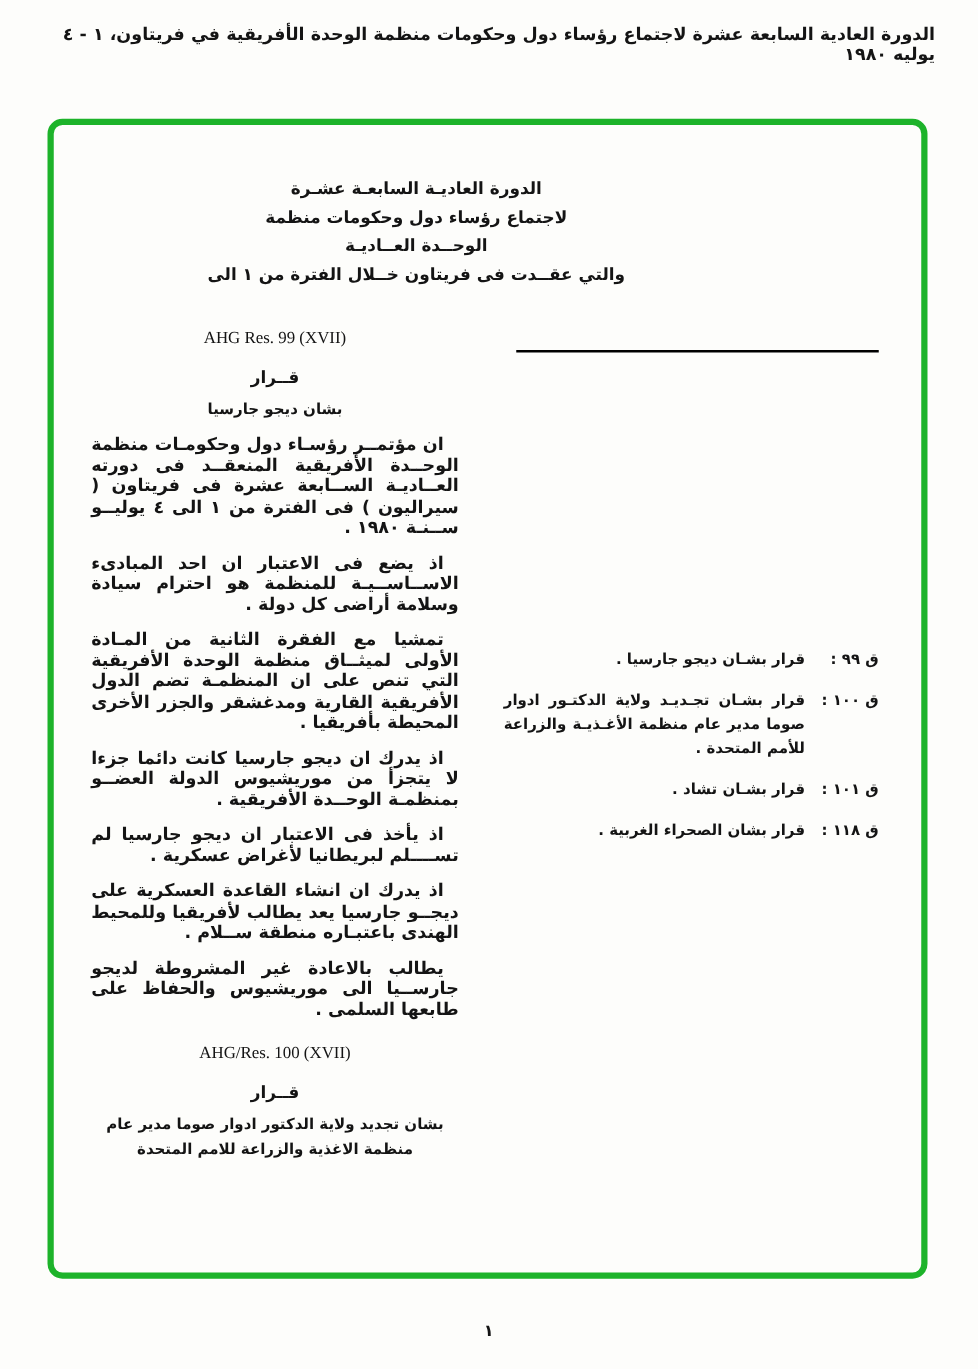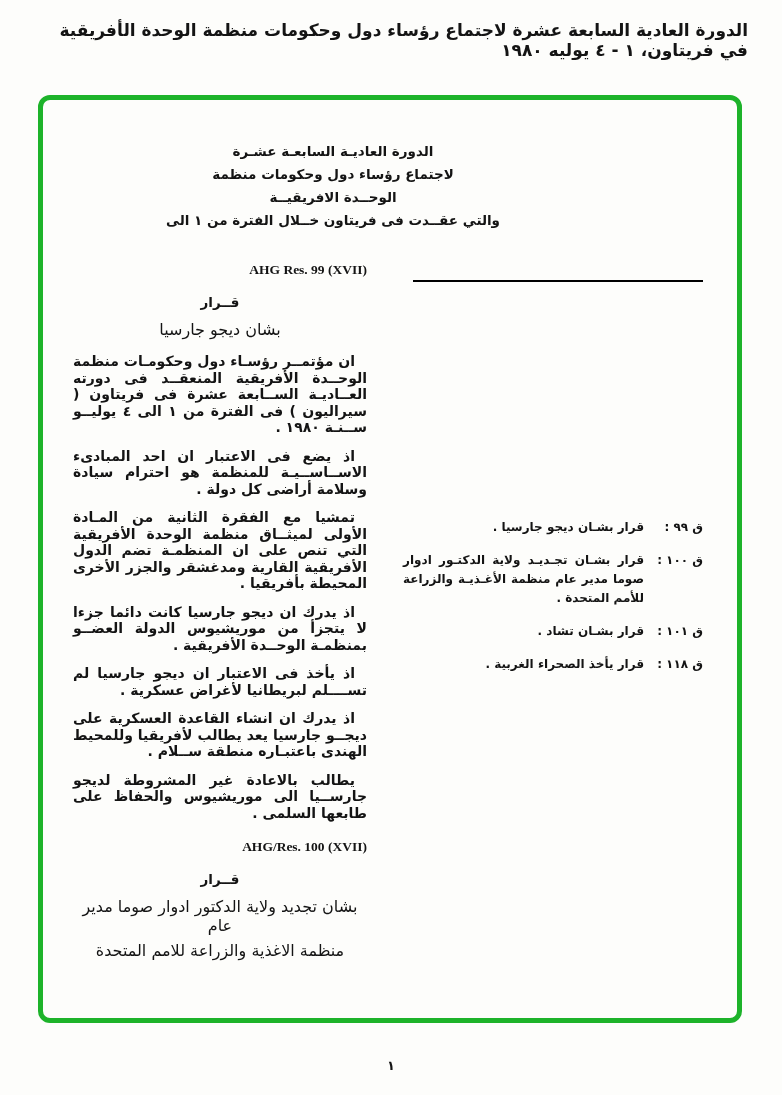--- a/index.html
+++ b/index.html
@@ -7,21 +7,21 @@
     width: 782px; height: 1095px;
     background: #fdfdfb;
     position: relative;
     font-family: "DejaVu Sans", sans-serif;
     color: #141414;
     overflow: hidden;
   }
 
   
   .header { position: absolute; top: 20px; right: 34px; left: 34px; direction: rtl; text-align: right; }
-  .header-line1 { font-size: 17px; font-weight: bold; letter-spacing: 0.2px; }
+  .header-line1 { font-size: 14px; font-weight: bold; letter-spacing: 0.2px; }
   .header-line2 { font-size: 9px; font-weight: bold; margin-top: 9px; color: #222; }
 
   
   .frame {
     position: absolute; top: 95px; left: 38px;
     width: 704px; height: 928px;
     box-sizing: border-box;
     border: 5px solid var(--frame_green, #1db32a);
     border-radius: 12px;
     padding: 30px 34px 18px 30px;
@@ -48,27 +48,27 @@
 
   
   .rule { height: 2px; background: #000; width: 290px; margin-top: 22px; }
   .index-list { margin-top: 236px; font-size: 12px; font-weight: bold; line-height: 19px; }
   .index-item { display: flex; margin-bottom: 14px; }
   .index-num { white-space: nowrap; margin-left: 7px; min-width: 52px; }
   .index-text { text-align: justify; }
 
   
   .ref {
-    direction: ltr; text-align: right;
+    direction: ltr; text-align: center;
     font-family: "Liberation Serif", serif;
-    font-weight: bold; font-size: 13.5px;
+    font-weight: normal; font-size: 13.5px;
     margin: 4px 0 16px;
   }
   .res-h1 { text-align: center; font-weight: bold; font-size: 13.5px; margin: 0 0 10px; }
-  .res-h2 { text-align: center; font-weight: normal; font-size: 16px; margin: 0 0 6px; }
+  .res-h2 { text-align: center; font-weight: bold; font-size: 12px; margin: 0 0 6px; }
   .res-h2.last { margin-bottom: 14px; }
   .para {
     font-size: 14px; font-weight: bold;
     line-height: 16.5px;
     text-align: justify;
     text-indent: 12px;
     margin: 0 0 12px;
   }
   .res100 .ref { margin-top: 18px; }
 
@@ -82,21 +82,21 @@
 
 <div class="header">
   <div class="header-line1">الدورة العادية السابعة عشرة لاجتماع رؤساء دول وحكومات منظمة الوحدة الأفريقية في فريتاون، ١ - ٤ يوليه ١٩٨٠</div>
 </div>
 
 <div class="frame">
 
   <div class="title-block">
     <div>الدورة العاديـة السابعـة عشـرة</div>
     <div>لاجتماع رؤساء دول وحكومات منظمة</div>
-    <div>الوحــدة الافريقيــة</div>
+    <div>الوحــدة العــاديـة</div>
     <div>والتي عقــدت فى فريتاون خــلال الفترة من ١ الى</div>
   </div>
 
   <div class="columns">
 
     <div class="col-index">
       <div class="rule"></div>
       <div class="index-list">
         <div class="index-item">
           <span class="index-num">ق ٩٩ :</span>
@@ -105,21 +105,21 @@
         <div class="index-item">
           <span class="index-num">ق ١٠٠ :</span>
           <span class="index-text">قرار بشـان تجـديـد ولاية الدكتـور ادوار صوما مدير عام منظمة الأغـذيـة والزراعة للأمم المتحدة .</span>
         </div>
         <div class="index-item">
           <span class="index-num">ق ١٠١ :</span>
           <span class="index-text">قرار بشـان تشاد .</span>
         </div>
         <div class="index-item">
           <span class="index-num">ق ١١٨ :</span>
-          <span class="index-text">قرار يأخذ الصحراء الغربية .</span>
+          <span class="index-text">قرار بشان الصحراء الغربية .</span>
         </div>
       </div>
     </div>
 
     <div class="col-main">
 
       <div class="res99">
         <div class="ref">AHG Res. 99 (XVII)</div>
         <div class="res-h1">قــرار</div>
         <div class="res-h2 last">بشان ديجو جارسيا</div>

